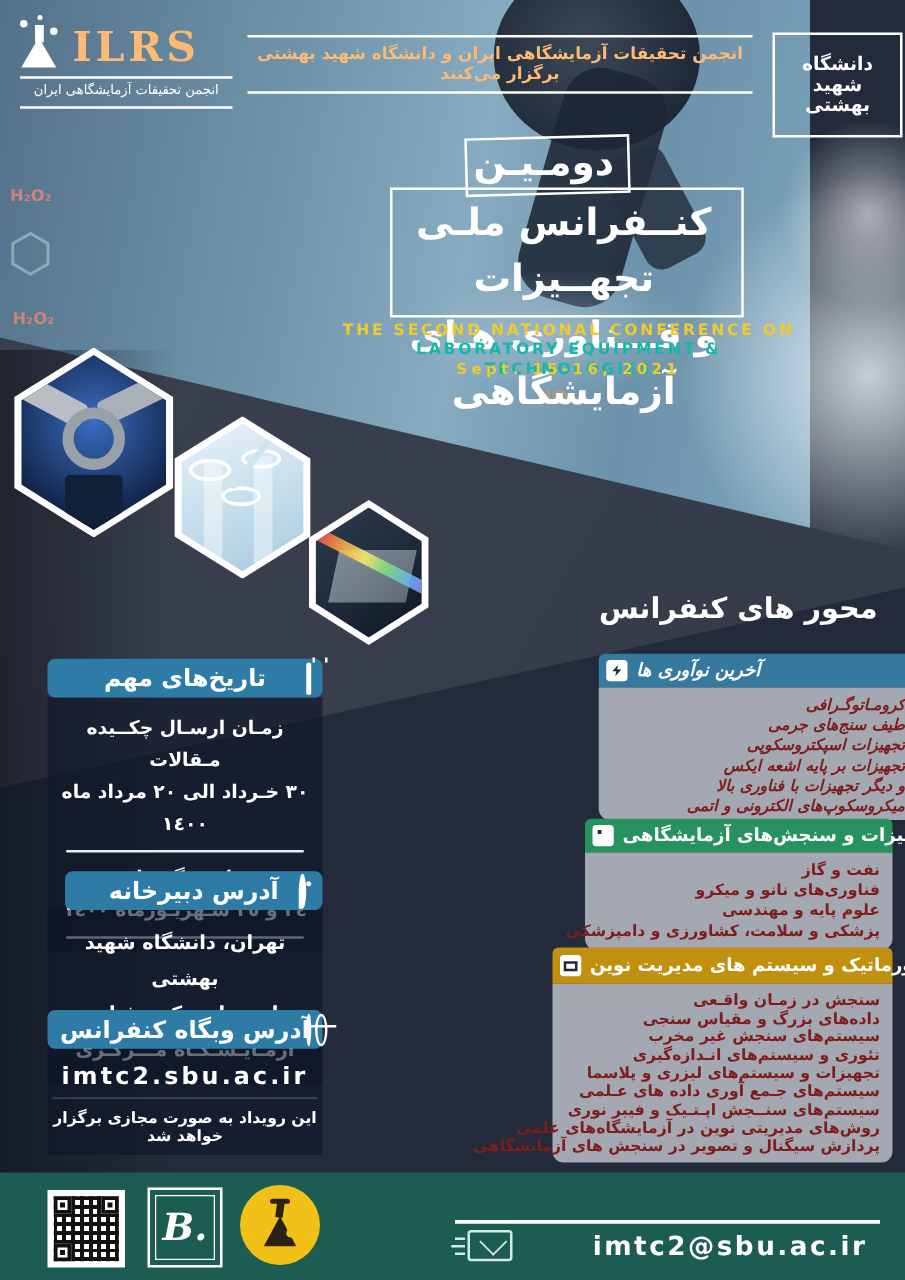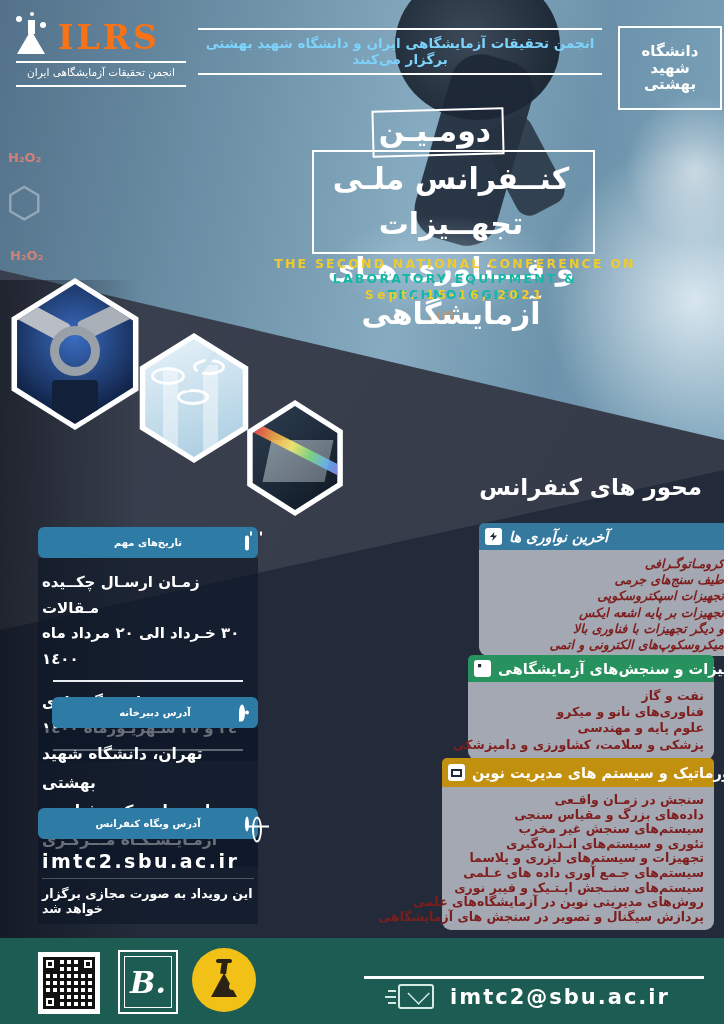--- a/index.html
+++ b/index.html
@@ -1,20 +1,20 @@
 <!DOCTYPE html>
 <html lang="fa"><head>
 <meta charset="utf-8">
 <style>
   * { margin:0; padding:0; box-sizing:border-box; }
   body { font-family:"DejaVu Sans", sans-serif; background:#11161f; }
   .poster { position:relative; width:724px; height:1024px; margin:0 auto; overflow:hidden; background:#232b3a; }
 
   
-  .photo-top { position:absolute; left:0; top:0; width:724px; height:540px;
+  .photo-top { position:absolute; left:0; top:0; width:648px; height:540px;
     background:linear-gradient(100deg,#53718a 0%,#6e93a9 32%,#87abc0 55%,#6c93ab 75%,#7ea6bd 100%);
     clip-path:polygon(0 0,724px 0,724px 452px,0 292px); }
   .gray-wedge { position:absolute; left:0; top:0; width:724px; height:660px;
     background:linear-gradient(120deg,#3b4150,#343a47);
     clip-path:polygon(0 270px,724px 440px,724px 470px,0 630px); }
   .left-photo-shade { position:absolute; left:0; top:280px; width:140px; height:660px;
     background:linear-gradient(90deg,rgba(10,14,22,.55),rgba(10,14,22,0)); }
   .shape { position:absolute; border-radius:50%; }
   .scope-turret { left:395px; top:-30px; width:165px; height:150px; background:radial-gradient(circle at 45% 45%,#36414f,#141d29 80%); opacity:.92; }
   .scope-arm { left:432px; top:55px; width:84px; height:190px; border-radius:30px; background:#1d2735; transform:rotate(16deg); opacity:.88; }
@@ -27,26 +27,26 @@
   .hex-doodle { position:absolute; color:rgba(255,255,255,.35); font-size:42px; }
 
   
   .ilrs { position:absolute; left:16px; top:16px; width:170px; }
   .ilrs-row { display:flex; align-items:center; gap:8px; }
   .ilrs-flask { position:relative; width:34px; height:42px; }
   .ilrs-flask .neck { position:absolute; left:12px; top:4px; width:7px; height:14px; background:#fff; }
   .ilrs-flask .bowl { position:absolute; left:1px; top:14px; width:0; height:0;
     border-left:14px solid transparent; border-right:14px solid transparent; border-bottom:24px solid #fff; }
   .ilrs-flask .dot { position:absolute; width:6px; height:6px; border-radius:50%; background:#fff; }
-  .ilrs-acronym { color:#f97316; font-family:"DejaVu Serif", serif; font-weight:bold; font-size:33px; letter-spacing:3px; }
+  .ilrs-acronym { color:#fdba74; font-family:"DejaVu Serif", serif; font-weight:bold; font-size:33px; letter-spacing:3px; }
   .ilrs-line { height:2px; background:#fff; margin-top:3px; }
   .ilrs-sub { color:#fff; font-size:10.5px; text-align:center; padding:3px 0 4px; }
   .top-banner { position:absolute; left:198px; top:28px; width:404px; }
   .top-banner .bar { height:2px; background:#fff; }
-  .top-banner .txt { color:#7dd3fc; font-size:13.5px; font-weight:bold; text-align:center; padding:5px 0 6px; }
+  .top-banner .txt { color:#fdba74; font-size:13.5px; font-weight:bold; text-align:center; padding:5px 0 6px; }
   .sbu-logo { position:absolute; left:618px; top:26px; width:104px; height:84px; border:2.5px solid #fff;
     display:flex; flex-direction:column; align-items:center; justify-content:center; color:#fff; }
   .sbu-logo div { font-size:15px; font-weight:bold; line-height:1.12; }
 
   
   .ordinal-box { position:absolute; left:372px; top:109px; width:132px; height:47px;
     border:2.5px solid #fff; transform:rotate(-1.5deg); }
   .ordinal-text { position:absolute; left:360px; top:113px; width:150px; text-align:center;
     color:#fff; font-size:30px; font-weight:bold; }
   .title-box { position:absolute; left:312px; top:150px; width:283px; height:104px; border:2.5px solid #fff; }
@@ -98,22 +98,22 @@
   .tp1 .panel-body { font-size:12.5px; line-height:16.2px; height:106px; }
   .tp2 { left:468px; top:655px; width:246px; }
   .tp2 .panel-body { font-size:12.5px; line-height:16.2px; height:78px; }
   .tp3 { left:442px; top:758px; width:272px; }
   .tp3 .panel-header { height:29px; }
   .tp3 .panel-body { font-size:12.5px; line-height:14.6px; height:143px; }
 
   
   .info-panel { position:absolute; left:38px; width:220px; }
   .info-header { position:relative; height:31px; border-radius:6px; display:flex; align-items:center;
-    justify-content:center; color:#fff; font-size:10px; font-weight:bold; }
-  .info-body { background:rgba(13,23,38,.62); color:#fff; font-weight:bold; text-align:left; direction:rtl; }
+    justify-content:center; color:#fff; font-size:19px; font-weight:bold; }
+  .info-body { background:rgba(13,23,38,.62); color:#fff; font-weight:bold; text-align:center; direction:rtl; }
   .divider { height:2px; background:#e8edf2; width:190px; margin:8px auto; }
   .ip-dates { top:527px; }
   .ip-dates .info-body { padding:12px 4px 2px; font-size:15px; line-height:1.7; }
   .ip-address { top:697px; }
   .ip-address .info-body { padding:12px 4px 12px; font-size:15.5px; line-height:1.85; }
   .ip-web { top:808px; }
   .ip-web .info-body { padding:8px 4px 8px; }
   .web-url { font-size:19px; font-weight:bold; letter-spacing:2.5px; color:#fff; direction:ltr; padding:3px 0 6px; }
   .web-note { font-size:12.5px; border-top:1px solid rgba(255,255,255,.25); padding-top:7px; }
 
@@ -146,21 +146,21 @@
   .ylogo { position:absolute; left:192px; top:10px; width:64px; height:64px; border-radius:50%; display:flex; align-items:center; justify-content:center; }
   .yflask { position:relative; width:26px; height:38px; }
   .yflask .neck { position:absolute; left:10px; top:0; width:6px; height:13px; background:#2a2214; transform:rotate(8deg); }
   .yflask .mouth { position:absolute; left:5px; top:-2px; width:16px; height:4px; background:#2a2214; border-radius:2px; }
   .yflask .bowl { position:absolute; left:0; top:12px; width:0; height:0;
     border-left:13px solid transparent; border-right:13px solid transparent; border-bottom:24px solid #2a2214; }
   .yflask .dot { position:absolute; left:18px; top:22px; width:7px; height:7px; border-radius:50%; background:#f2c118; }
   .footer-cta { position:absolute; right:20px; top:16px; width:340px; text-align:center;
     color:#fff; font-size:12px; font-weight:bold; direction:rtl; }
   .footer-rule { position:absolute; right:20px; top:38px; width:340px; height:2.5px; background:#fff; }
-  .email-row { position:absolute; right:30px; top:46px; width:320px; display:flex; align-items:center; justify-content:center; gap:16px; }
+  .email-row { position:absolute; right:30px; top:46px; width:320px; display:flex; align-items:center; justify-content:space-between; gap:16px; }
   .email-text { color:#fff; font-size:21px; font-weight:bold; letter-spacing:2px; }
   .envelope { position:relative; width:36px; height:25px; border:2px solid #d4ebe5; border-radius:3px; }
   .envelope:before { content:""; position:absolute; left:2px; top:-1px; width:20px; height:20px;
     border-right:2px solid #d4ebe5; border-bottom:2px solid #d4ebe5; transform:rotate(45deg) scale(.72) translate(3px,-8px); }
   .envelope .sp { position:absolute; left:-12px; width:8px; height:2px; background:#d4ebe5; }
   .sp1 { top:4px; } .sp2 { top:10px; left:-15px !important; width:11px !important; } .sp3 { top:16px; }
 </style>
 </head>
 <body>
 

